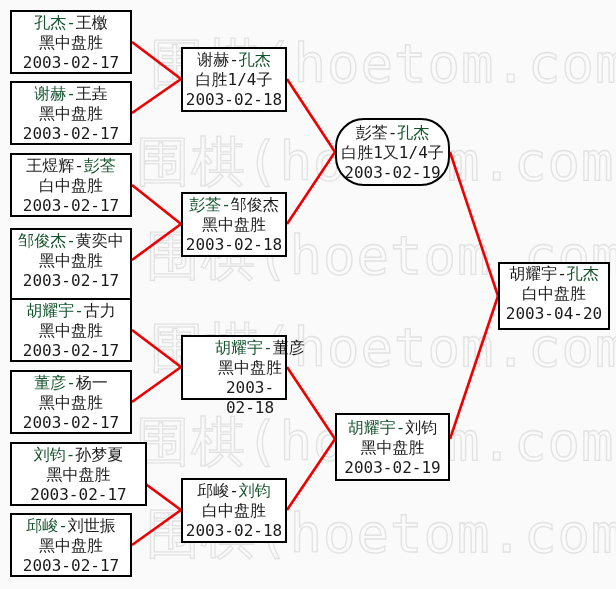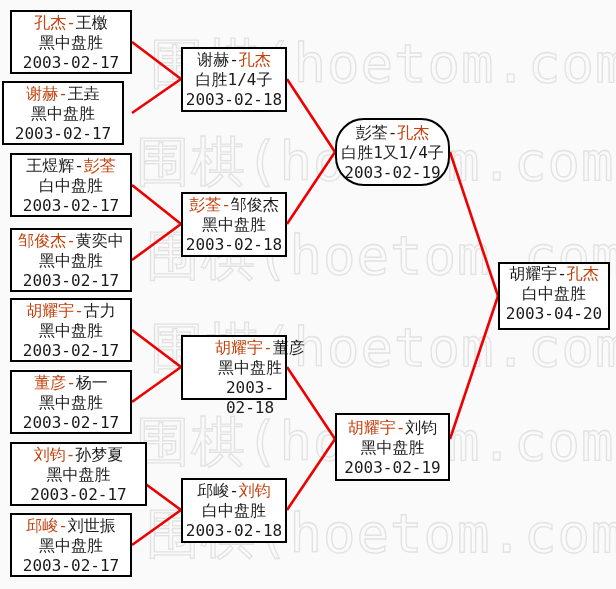--- a/index.html
+++ b/index.html
@@ -36,21 +36,21 @@
     border: 2px solid #000000;
     background: #ffffff;
     z-index: 2;
     text-align: center;
     color: #1a1a1a;
     font-size: 16px;
     line-height: 20px;
     padding-top: 1px;
   }
   .box .players { white-space: nowrap; }
-  .box .win { color: #c2410c; }
+  .box .win { color: #14532d; }
   .box .result { }
   .box .date { font-family: "DejaVu Sans Mono", monospace; }
 </style>
 </head>
 <body>
 
 <div id="canvas">
 
   <span class="wm" style="left:150px; top:28px;">围棋(hoetom.com)</span>
   <span class="wm" style="left:136px; top:126px;">围棋(hoetom.com)</span>
@@ -76,31 +76,31 @@
       <line x1="450" y1="152" x2="498" y2="296"></line>
       <line x1="450" y1="439" x2="498" y2="296"></line>
     </g>
   </svg>
 
   <div class="box" style="left:10px; top:10px; width:122px; height:64px;">
     <div class="players"><span></span><span class="win">孔杰-</span><span>王檄</span></div>
     <div class="result">黑中盘胜</div>
     <div class="date">2003-02-17</div>
   </div>
-  <div class="box" style="left:2px; top:81px; width:122px; height:64px;">
+  <div class="box" style="left:10px; top:81px; width:122px; height:64px;">
     <div class="players"><span></span><span class="win">谢赫-</span><span>王垚</span></div>
     <div class="result">黑中盘胜</div>
     <div class="date">2003-02-17</div>
   </div>
   <div class="box" style="left:10px; top:153px; width:122px; height:64px;">
     <div class="players"><span>王煜辉-</span><span class="win">彭荃</span><span></span></div>
     <div class="result">白中盘胜</div>
     <div class="date">2003-02-17</div>
   </div>
-  <div class="box" style="left:10px; top:228px; width:122px; height:64px;">
+  <div class="box" style="left:10px; top:228px; width:122px; height:72px;">
     <div class="players"><span></span><span class="win">邹俊杰-</span><span>黄奕中</span></div>
     <div class="result">黑中盘胜</div>
     <div class="date">2003-02-17</div>
   </div>
   <div class="box" style="left:10px; top:298px; width:122px; height:64px;">
     <div class="players"><span></span><span class="win">胡耀宇-</span><span>古力</span></div>
     <div class="result">黑中盘胜</div>
     <div class="date">2003-02-17</div>
   </div>
   <div class="box" style="left:10px; top:370px; width:122px; height:64px;text-align:center;">

